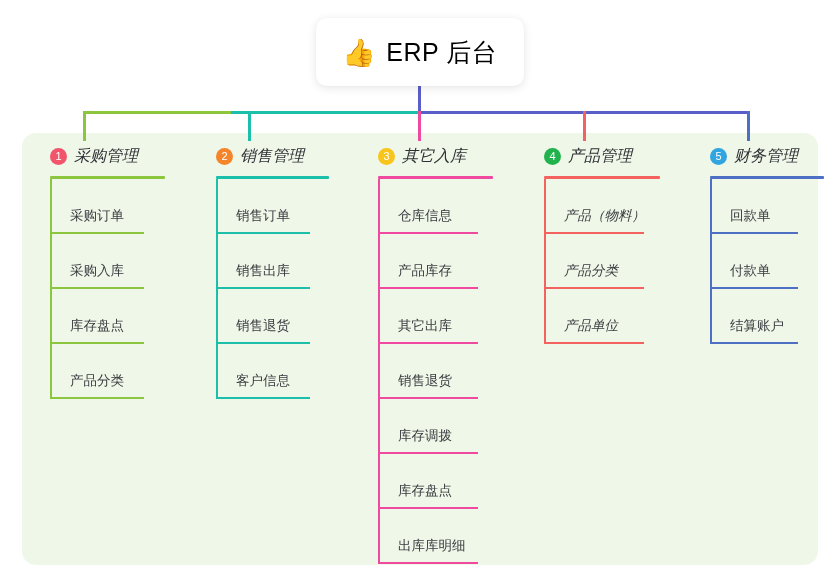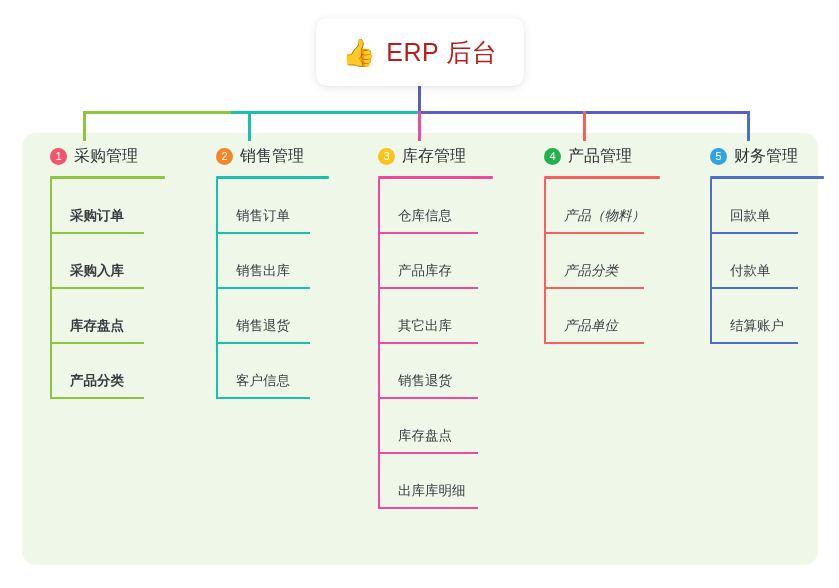--- a/index.html
+++ b/index.html
@@ -37,21 +37,21 @@
     align-items: center;
     gap: 10px;
   }
   #title-emoji {
     font-size: 27px;
     line-height: 1;
     font-family: "DejaVu Sans", sans-serif;
   }
   #title-text {
     font-size: 25px;
-    color: #b91c1c;
+    color: #000000;
     letter-spacing: 0.5px;
     white-space: nowrap;
   }
 
   
   .conn {
     position: absolute;
     z-index: 2;
   }
 
@@ -88,20 +88,21 @@
     font-size: 11px;
     line-height: 17px;
     text-align: center;
     flex: 0 0 auto;
     font-family: "Liberation Sans", sans-serif;
   }
   .col-title {
     font-size: 16px;
     color: #2f3034;
     white-space: nowrap;
+    font-style: italic;
   }
   .head-rule {
     height: 3px;
     margin-top: 7px;
     border-radius: 1px;
   }
   .items {
     position: relative;
     padding-left: 16px;
     box-sizing: border-box;
@@ -161,21 +162,21 @@
   </div>
 </div>
 
 <div id="columns-root">
     <div class="column" style="left: 34px; width: 150px;">
       <div class="col-head">
         <span class="badge" style="background: rgb(242, 85, 107);">1</span>
         <span class="col-title">采购管理</span>
       </div>
       <div class="head-rule" style="background: rgb(140, 198, 63); width: 115px; margin-left: 16px;"></div>
-      <div class="items" style="color: rgb(140, 198, 63); font-weight: bold;">
+      <div class="items" style="color: rgb(140, 198, 63);">
         <div class="item">
           <span class="item-label">采购订单</span>
           <span class="item-rule" style="width: 94px;"></span>
         </div>
         <div class="item">
           <span class="item-label">采购入库</span>
           <span class="item-rule" style="width: 94px;"></span>
         </div>
         <div class="item">
           <span class="item-label">库存盘点</span>
@@ -208,41 +209,45 @@
         </div>
         <div class="item">
           <span class="item-label">客户信息</span>
           <span class="item-rule" style="width: 94px;"></span>
         </div>
       </div>
     </div>
     <div class="column" style="left: 362px; width: 150px;">
       <div class="col-head">
         <span class="badge" style="background: rgb(248, 197, 28);">3</span>
-        <span class="col-title">库存管理</span>
+        <span class="col-title">其它入库</span>
       </div>
       <div class="head-rule" style="background: rgb(239, 74, 160); width: 115px; margin-left: 16px;"></div>
       <div class="items" style="color: rgb(239, 74, 160);">
         <div class="item">
           <span class="item-label">仓库信息</span>
           <span class="item-rule" style="width: 100px;"></span>
         </div>
         <div class="item">
           <span class="item-label">产品库存</span>
           <span class="item-rule" style="width: 100px;"></span>
         </div>
         <div class="item">
           <span class="item-label">其它出库</span>
           <span class="item-rule" style="width: 100px;"></span>
         </div>
         <div class="item">
           <span class="item-label">销售退货</span>
           <span class="item-rule" style="width: 100px;"></span>
         </div>
         <div class="item">
+          <span class="item-label">库存调拨</span>
+          <span class="item-rule" style="width: 100px;"></span>
+        </div>
+        <div class="item">
           <span class="item-label">库存盘点</span>
           <span class="item-rule" style="width: 100px;"></span>
         </div>
         <div class="item">
           <span class="item-label">出库库明细</span>
           <span class="item-rule" style="width: 100px;"></span>
         </div>
       </div>
     </div>
     <div class="column" style="left: 528px; width: 160px;">

